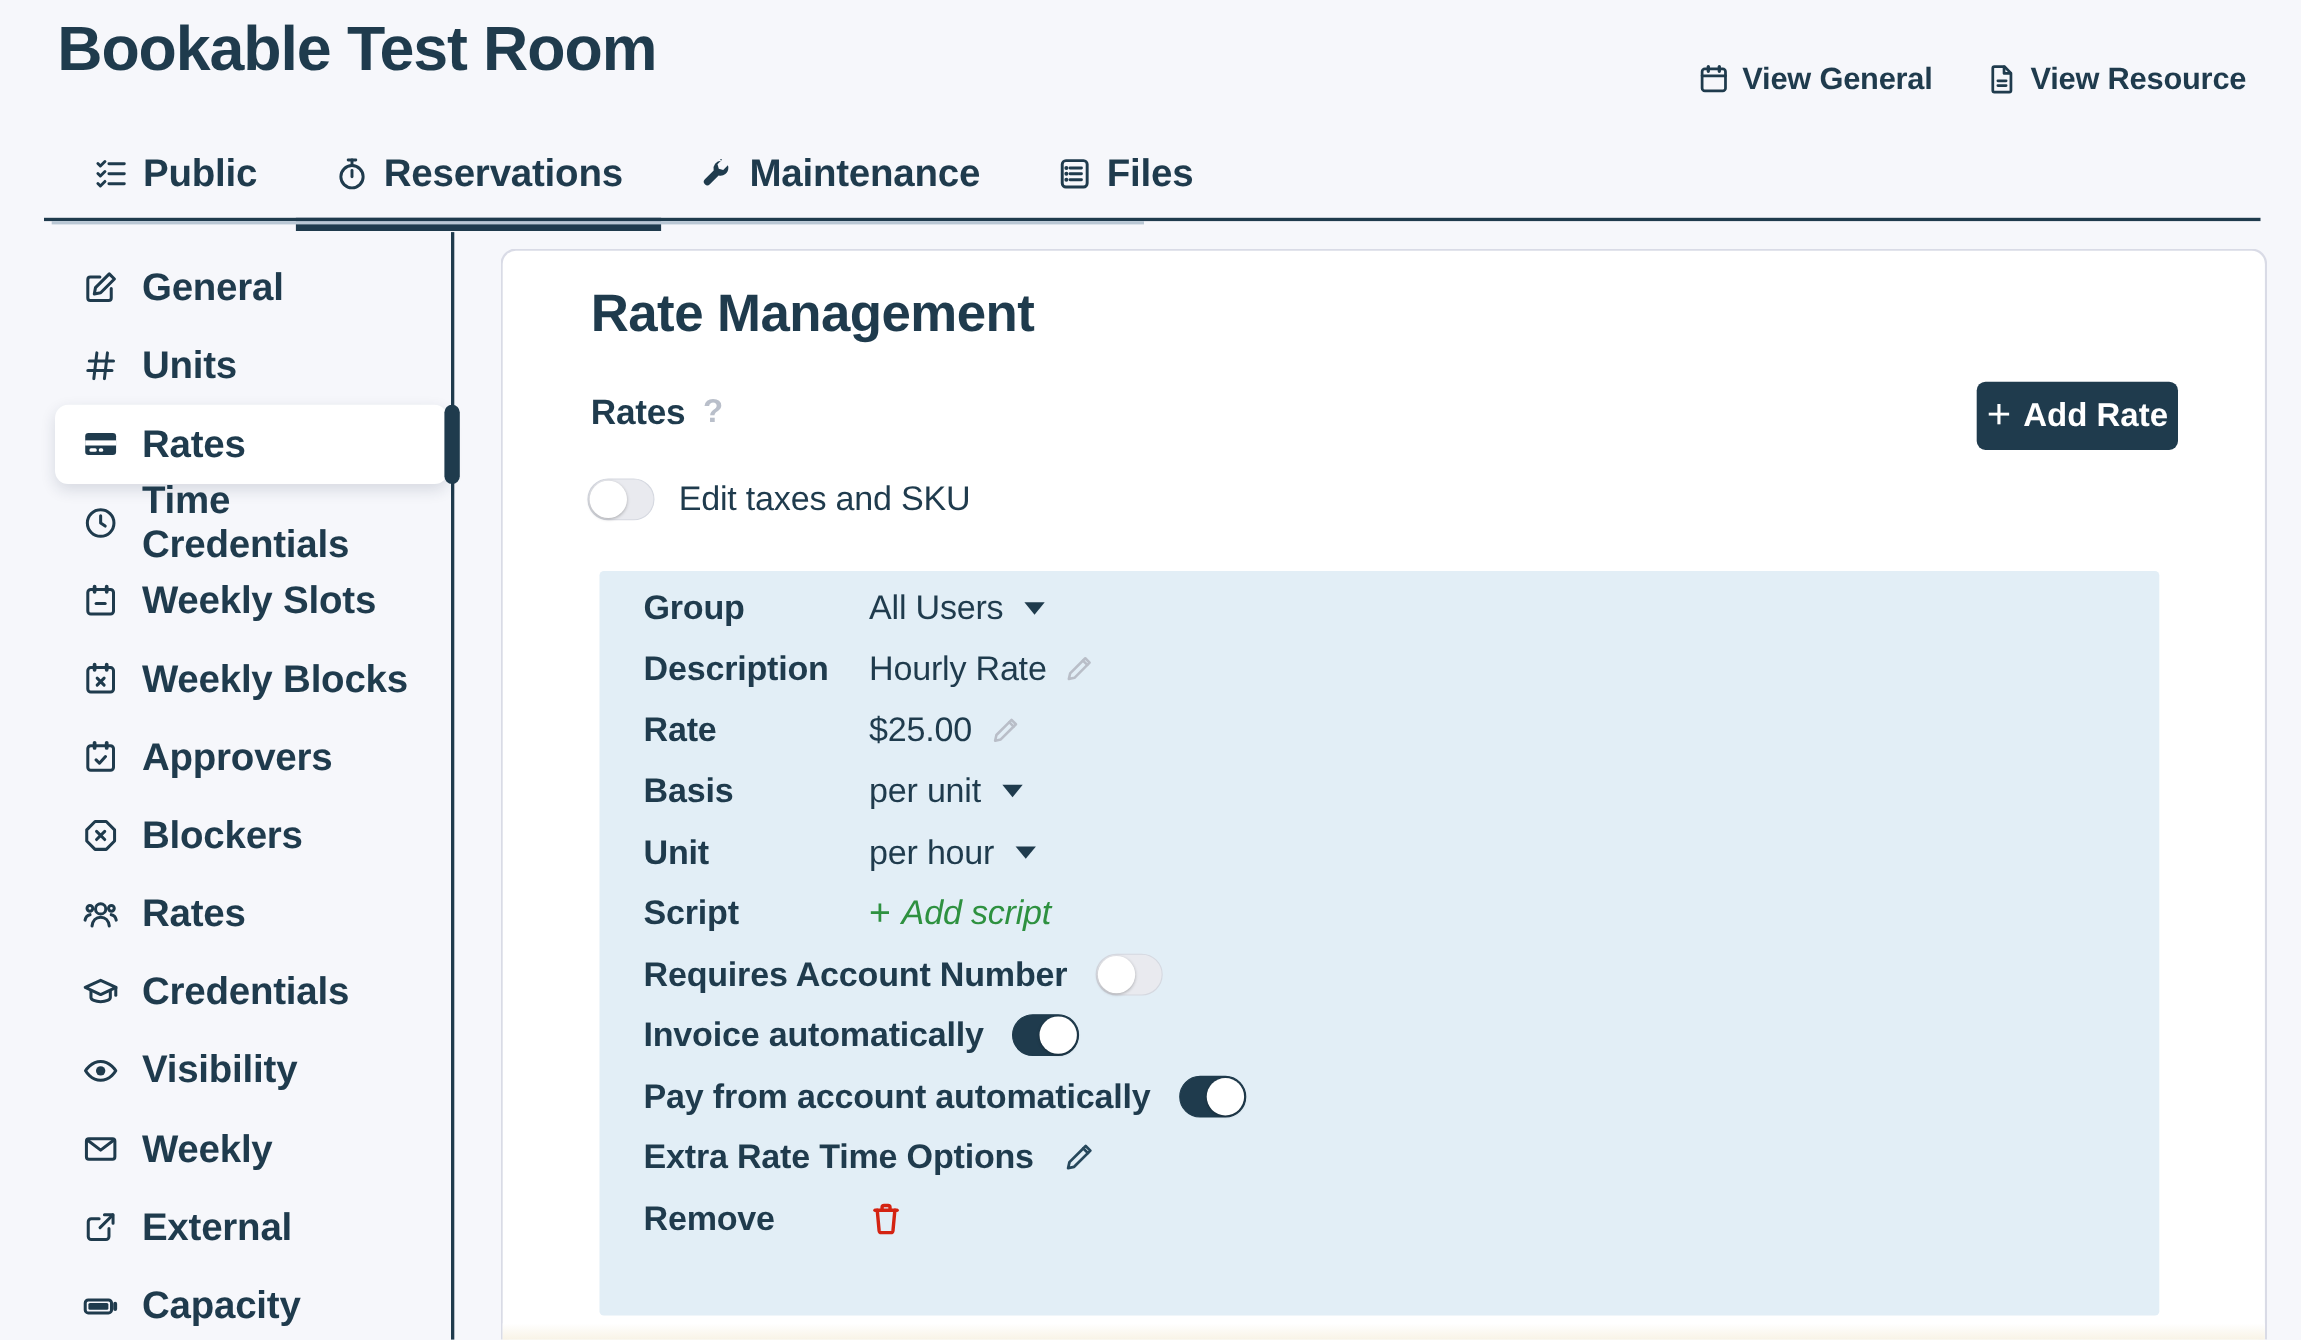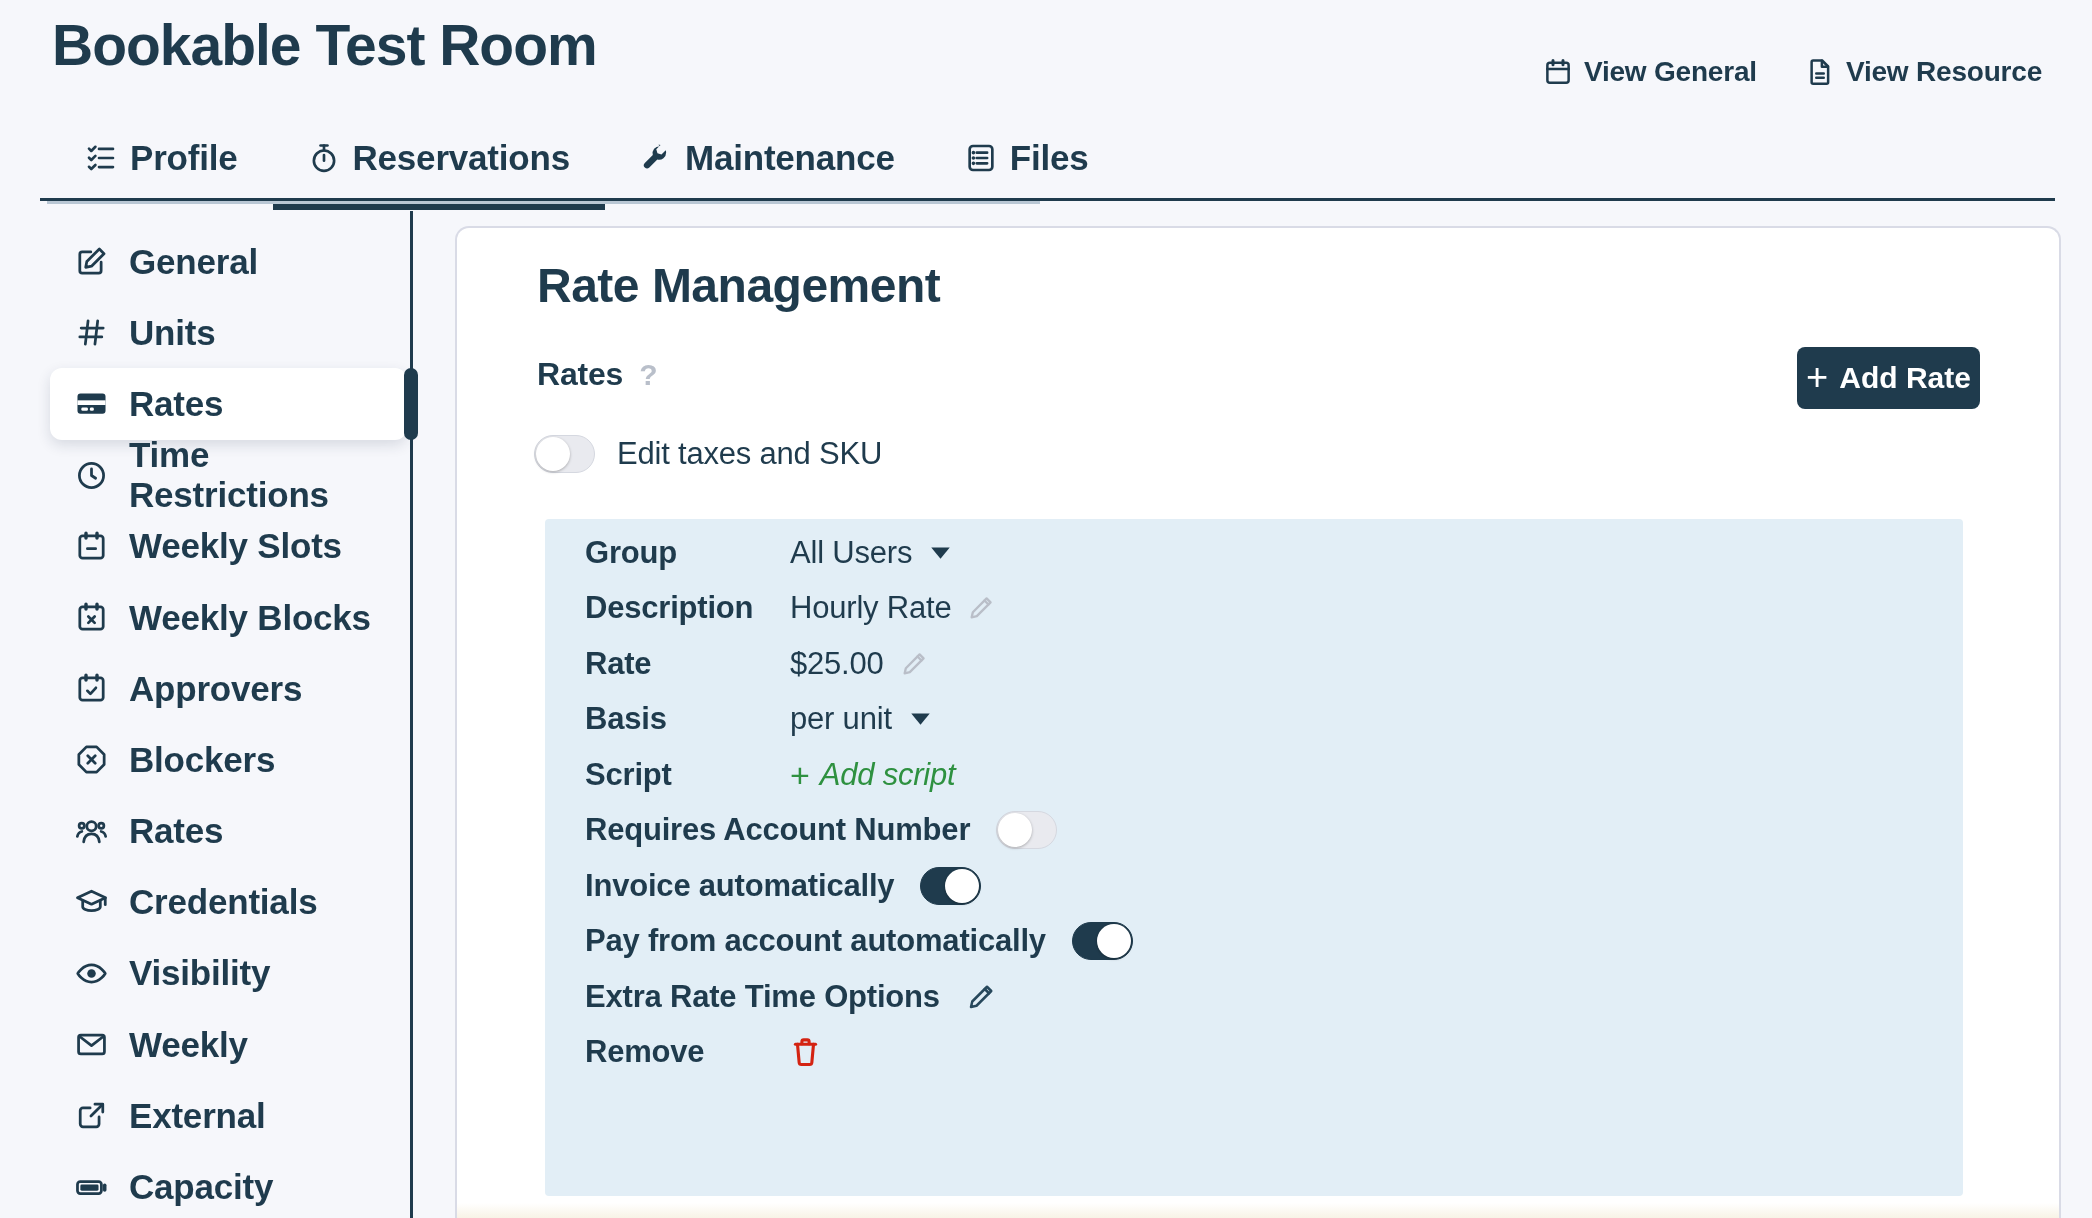--- a/index.html
+++ b/index.html
@@ -104,21 +104,21 @@
 <nav class="tabbar" id="tabbar">
     <div class="tab">
       <span class="icn ">
         <svg viewBox="0 0 24 24" fill="none" stroke="currentColor" stroke-width="2" stroke-linecap="round" stroke-linejoin="round">
           <path d="M10.5 5.2h10.5M10.5 12h10.5M10.5 18.8h10.5"></path>
           <path d="M3 5l1.7 1.7 3.1-3.1"></path>
           <path d="M3 11.8l1.7 1.7 3.1-3.1"></path>
           <path d="M3 18.6l1.7 1.7 3.1-3.1"></path>
         </svg>
       </span>
-      <span>Profile</span>
+      <span>Public</span>
     </div>
     <div class="tab active">
       <span class="icn ">
         <svg viewBox="0 0 24 24" fill="none" stroke="currentColor" stroke-width="2" stroke-linecap="round" stroke-linejoin="round">
           <path d="M9.4 2.6h5.2"></path>
           <path d="M12 2.6v3.6"></path>
           <circle cx="12" cy="14" r="7.6"></circle>
           <path d="M12 14V9.8"></path>
         </svg>
       </span>
@@ -176,21 +176,21 @@
       </span>
       <span>Rates</span>
     </div>
     <div class="side-item">
       <span class="icn ">
         <svg viewBox="0 0 24 24" fill="none" stroke="currentColor" stroke-width="2" stroke-linecap="round" stroke-linejoin="round">
           <circle cx="12" cy="12" r="8.8"></circle>
           <path d="M12 7.2V12l3 2"></path>
         </svg>
       </span>
-      <span>Time Restrictions</span>
+      <span>Time Credentials</span>
     </div>
     <div class="side-item">
       <span class="icn ">
         <svg viewBox="0 0 24 24" fill="none" stroke="currentColor" stroke-width="2" stroke-linecap="round" stroke-linejoin="round">
           <rect x="3.5" y="4.3" width="17" height="16.2" rx="2"></rect>
           <path d="M8 2.4v3.4M16 2.4v3.4" stroke-width="2.5"></path>
           <path d="M9 13.6h6"></path>
         </svg>
       </span>
       <span>Weekly Slots</span>
@@ -337,20 +337,31 @@
         <span class="pvalue">
           <span>per unit</span>
           <span class="icn caret">
             <svg viewBox="0 0 20 13" fill="currentColor">
               <path d="M1.2 1.2h17.6L10 12z"></path>
             </svg>
           </span>
         </span>
       </div>
       <div class="prow">
+        <span class="plabel">Unit</span>
+        <span class="pvalue">
+          <span>per hour</span>
+          <span class="icn caret">
+            <svg viewBox="0 0 20 13" fill="currentColor">
+              <path d="M1.2 1.2h17.6L10 12z"></path>
+            </svg>
+          </span>
+        </span>
+      </div>
+      <div class="prow">
         <span class="plabel">Script</span>
         <span class="add-script">
           <span class="plus">+</span>
           <span class="txt">Add script</span>
         </span>
       </div>
       <div class="prow">
         <span class="plabel">Requires Account Number</span>
         <span class="toggle"></span>
       </div>

